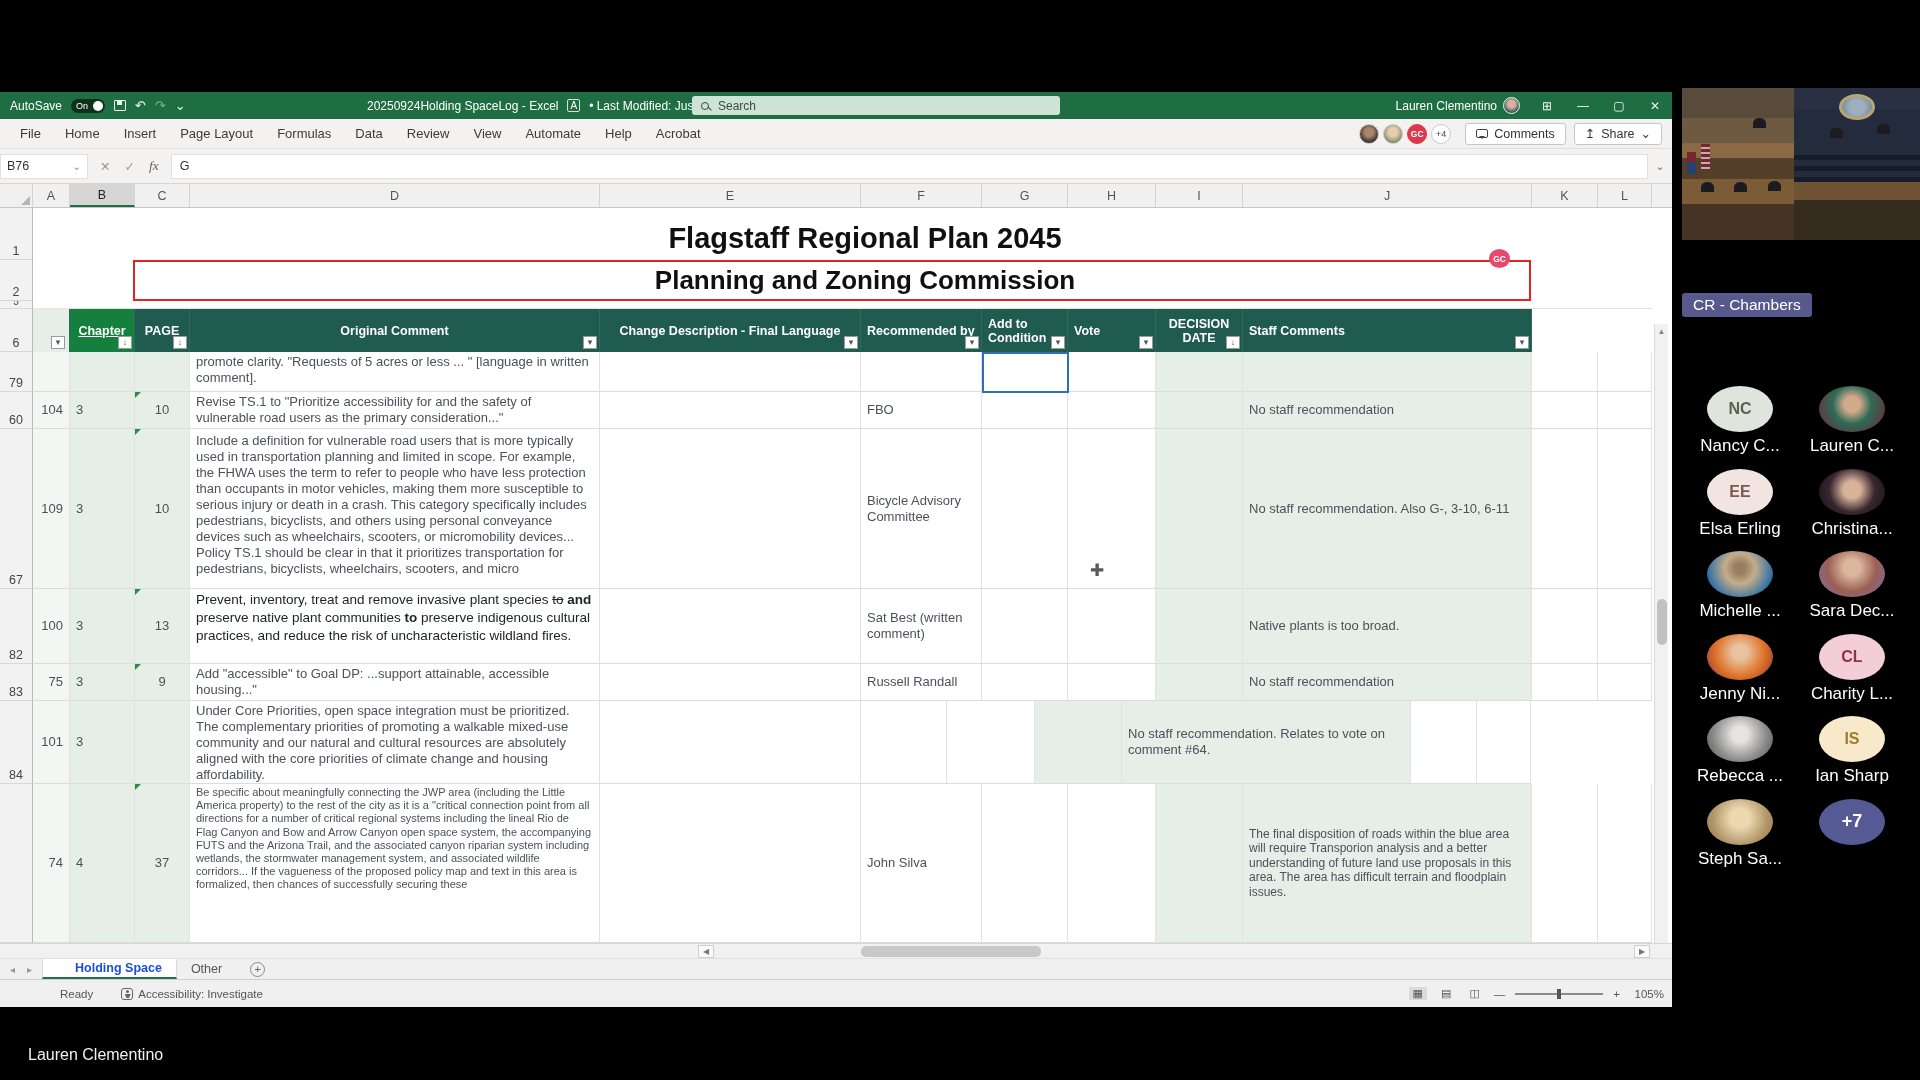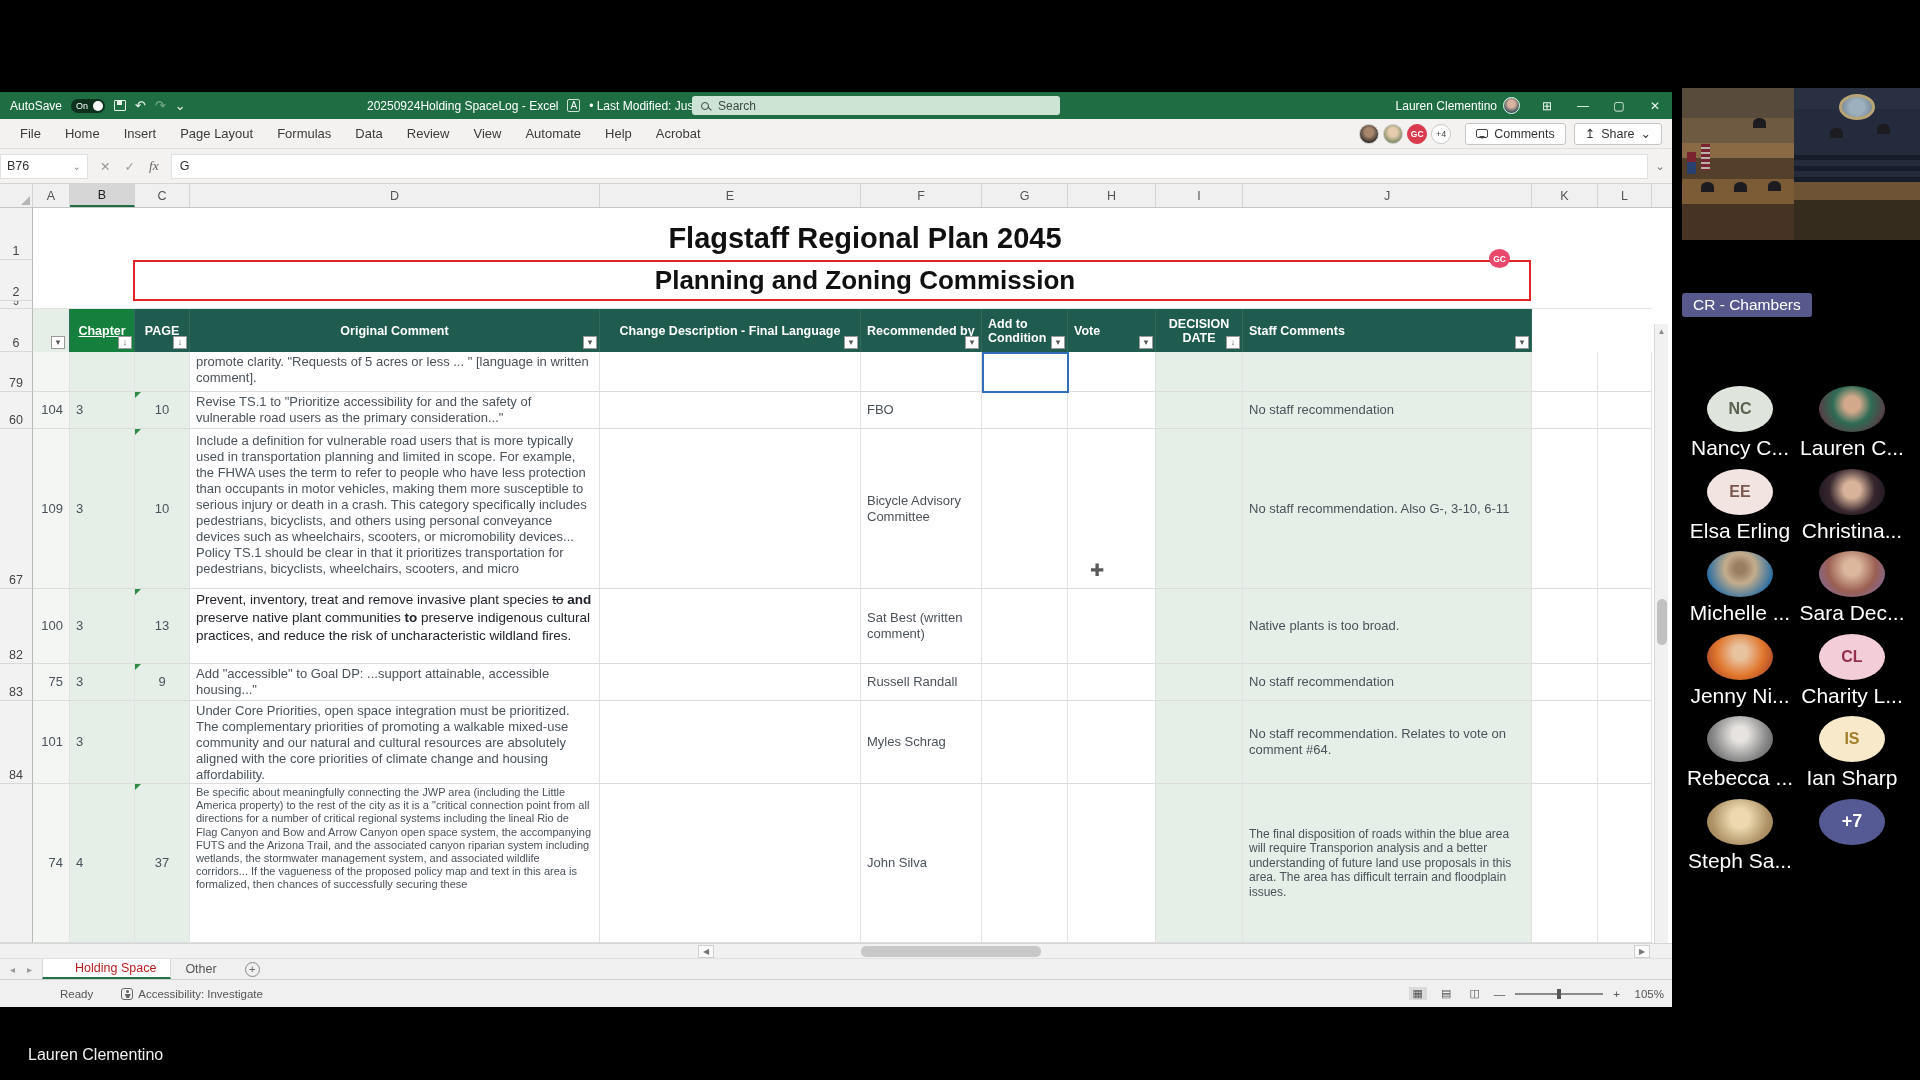--- a/index.html
+++ b/index.html
@@ -143,21 +143,21 @@
   .hscrollrow{position:relative;height:15px;background:#f1f1f1;border-top:1px solid #d6d6d6;}
   .hthumb{position:absolute;left:861px;top:2px;width:180px;height:11px;background:#c8c8c8;border-radius:5px;}
   .harrow{position:absolute;top:1px;font-size:8px;color:#777;border:1px solid #cfcfcf;background:#fafafa;
           width:16px;height:13px;text-align:center;line-height:12px;}
 
   
   .tabsrow{height:21px;background:#f0f0f0;display:flex;align-items:stretch;font-size:12.5px;color:#555;
            border-top:1px solid #e0e0e0;}
   .tabnav{display:flex;align-items:center;gap:12px;padding:0 10px;color:#9a9a9a;font-size:10px;}
   .sheettab{display:flex;align-items:center;padding:0 14px;}
-  .tab-active{background:#fff;color:#b91c1c;font-weight:normal;border-bottom:2px solid #217346;
+  .tab-active{background:#fff;color:#1d4ed8;font-weight:bold;border-bottom:2px solid #217346;
               border-left:1px solid #d8d8d8;border-right:1px solid #d8d8d8;padding-left:32px;}
   .addsheet{width:15px;height:15px;border:1px solid #8a8a8a;border-radius:50%;color:#666;display:flex;
             align-items:center;justify-content:center;font-size:11px;margin:auto 0 auto 14px;line-height:13px;}
 
   
   .statusbar{height:28px;background:#f0f0f0;border-top:1px solid #d0d0d0;display:flex;align-items:center;
              font-size:11.5px;color:#555;position:relative;padding-left:42px;}
   .sb-ready{padding-left:18px;}
   .accico{width:12px;height:12px;border:1px solid #666;border-radius:3px;position:relative;margin:0 5px 0 28px;}
   .accico::before{content:"";position:absolute;left:4px;top:1.5px;width:3px;height:3px;border-radius:50%;background:#666;}
@@ -187,21 +187,21 @@
     background:repeating-linear-gradient(180deg,#242c3c 0 6px,#161c2a 6px 11px);}
   .cv-person{position:absolute;width:13px;height:10px;border-radius:50% 50% 0 0;background:#1b1b20;}
   .cv-label{position:absolute;left:10px;top:293px;background:rgba(92,93,148,.95);color:#fff;font-size:15.5px;
             padding:3px 11px;border-radius:3px;}
 
   .ppl{position:absolute;left:12px;top:386px;width:224px;display:grid;
        grid-template-columns:112px 112px;grid-auto-rows:82.5px;justify-items:center;}
   .ptile{display:flex;flex-direction:column;align-items:center;}
   .pav{width:66px;height:46px;border-radius:50%;display:flex;align-items:center;justify-content:center;
        font-size:16px;font-weight:bold;}
-  .pname{margin-top:4px;font-size:21px;color:#fff;white-space:nowrap;}
+  .pname{margin-top:4px;font-size:17px;color:#fff;white-space:nowrap;}
   .ph-lauren{background:radial-gradient(circle at 50% 40%,#d3a98c 18%,#2e6b55 45%,#5c3a44 80%,#31523f 100%);}
   .ph-christina{background:radial-gradient(circle at 50% 45%,#d8b39a 20%,#37262e 55%,#15121a 100%);}
   .ph-michelle{background:radial-gradient(circle at 50% 38%,#9a7e62 12%,#c4ad8c 35%,#2e6fa3 75%,#275c88 100%);}
   .ph-sara{background:radial-gradient(circle at 50% 36%,#dcb79e 18%,#9a5f52 55%,#7e6ba0 90%);}
   .ph-jenny{background:radial-gradient(circle at 50% 40%,#e8c3a0 16%,#e0762c 55%,#8e2f2e 100%);}
   .ph-rebecca{background:radial-gradient(circle at 50% 40%,#e6e3e0 18%,#8d8d8d 60%,#4f4f4f 100%);}
   .ph-steph{background:radial-gradient(circle at 50% 42%,#ecd9b0 22%,#b09468 65%,#8f7850 100%);}
 
   .presenter{position:absolute;left:28px;top:1046px;color:#f2f2f2;font-size:16px;}
 </style>
@@ -460,21 +460,20 @@
           <div class="c w-l"></div>
         </div>
 
         <div class="xrow" style="height:83px;">
           <div class="gut w-gut">84</div>
           <div class="c w-a ta rt">101</div>
           <div class="c w-b t">3</div>
           <div class="c w-c t ctr"></div>
           <div class="c w-d vt" style="line-height:16px;">Under Core Priorities, open space integration must be prioritized. The complementary priorities of promoting a walkable mixed-use community and our natural and cultural resources are absolutely aligned with the core priorities of climate change and housing affordability.</div>
           <div class="c w-e"></div>
-          <div class="c w-f">Myles Schrag</div>
           <div class="c w-cg"></div>
           <div class="c w-h"></div>
           <div class="c w-i t"></div>
           <div class="c w-j t">No staff recommendation. Relates to vote on comment #64.</div>
           <div class="c w-k"></div>
           <div class="c w-l"></div>
         </div>
 
         <div class="xrow" style="height:159px;">
           <div class="gut w-gut"></div>

